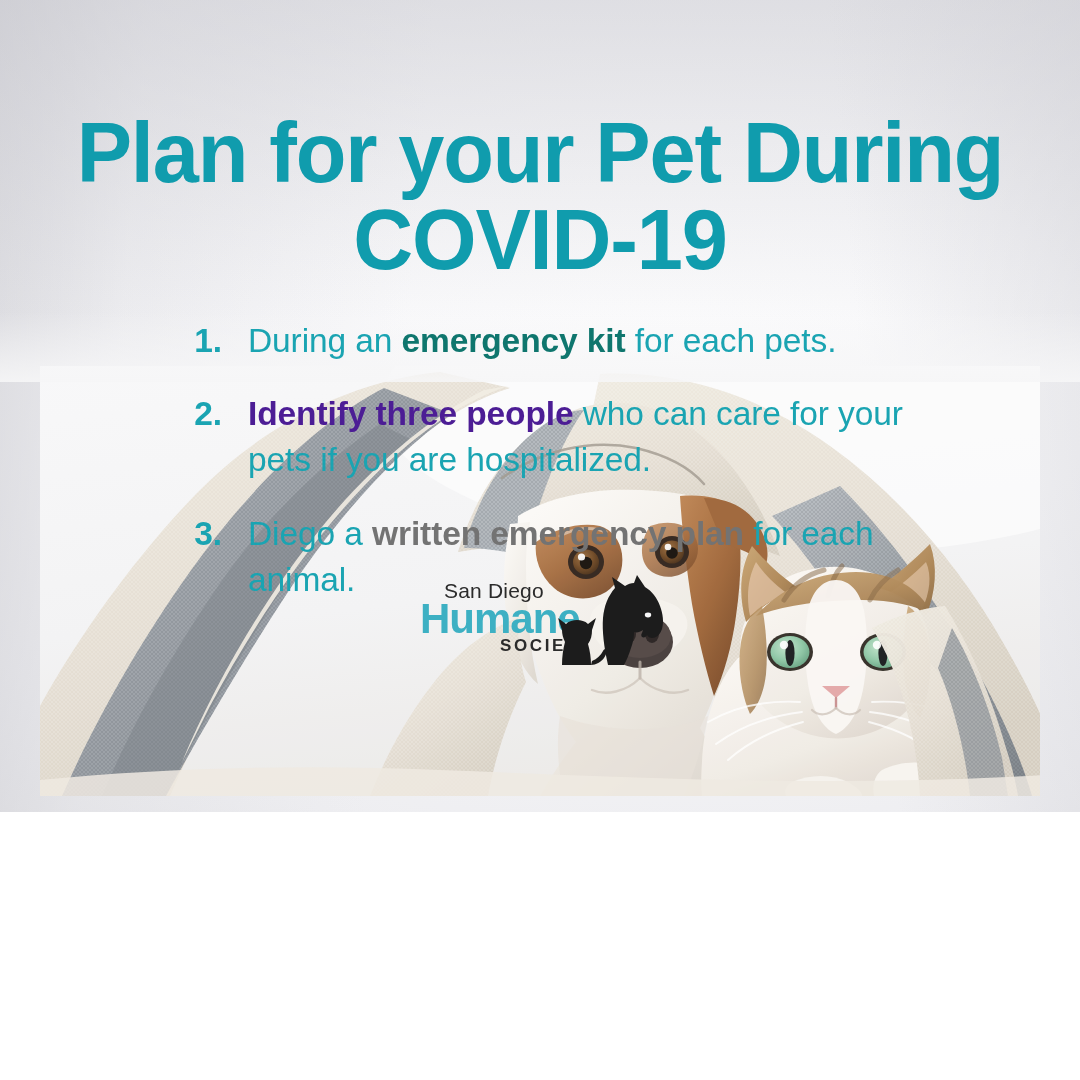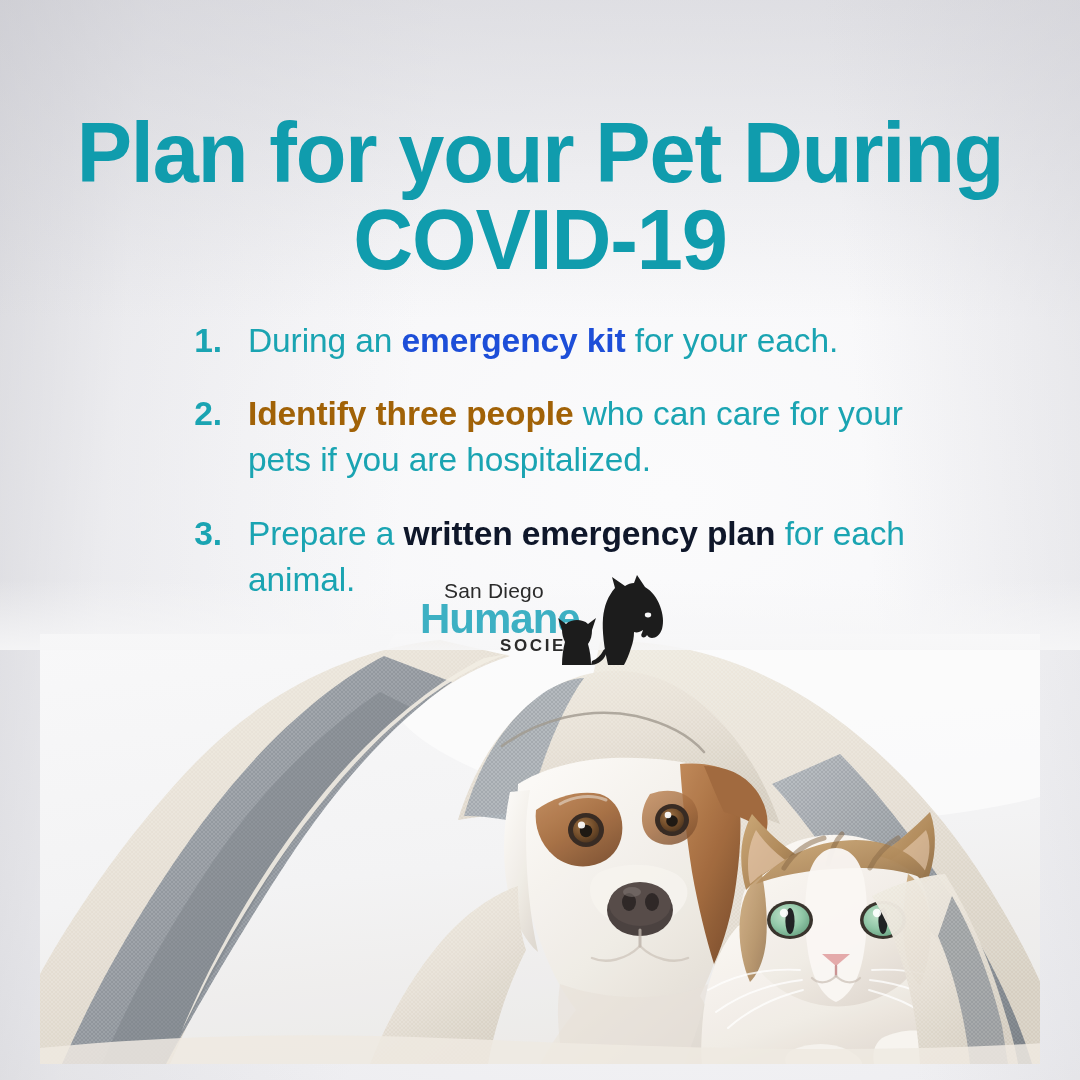--- a/index.html
+++ b/index.html
@@ -8,21 +8,21 @@
     padding: 0;
     background: #ffffff;
   }
   body {
     font-family: "Liberation Sans", sans-serif;
   }
 
   #poster {
     position: relative;
     width: 1080px;
-    height: 1080px;
+    height: 812px;
     overflow: hidden;
     background: #f2f2f4;
   }
 
   
   .bg-base {
     position: absolute;
     inset: 0;
     background:
       radial-gradient(125% 95% at 62% 46%, #fbfbfc 0%, #f7f7f9 32%, #eeeef1 62%, #e2e2e5 88%, #dcdcdf 100%);
@@ -145,29 +145,29 @@
   <div class="bg-right-shade"></div>
 
   <h1 class="headline" style="color: rgb(16, 156, 173);">
     <span class="l1">Plan for your Pet During</span>
     <span class="l2">COVID-19</span>
   </h1>
 
   <ol class="steps" id="steps-list" style="color: rgb(26, 164, 178);">
       <li class="step">
         <span class="num" style="color: rgb(26, 164, 178);">1.</span>
-        <span class="body"><span>During an </span><b style="color: #1d4ed8;">emergency kit</b><span> for your each.</span></span>
+        <span class="body"><span>During an </span><b style="color: #0f766e;">emergency kit</b><span> for each pets.</span></span>
       </li>
       <li class="step">
         <span class="num" style="color: rgb(26, 164, 178);">2.</span>
-        <span class="body"><b style="color: #a16207;">Identify three people</b><span> who can care for your pets if you are hospitalized.</span></span>
+        <span class="body"><b style="color: #4c1d95;">Identify three people</b><span> who can care for your pets if you are hospitalized.</span></span>
       </li>
       <li class="step">
         <span class="num" style="color: rgb(26, 164, 178);">3.</span>
-        <span class="body"><span>Prepare a </span><b style="color: #0f172a;">written emergency plan</b><span> for each animal.</span></span>
+        <span class="body"><span>Diego a </span><b style="color: #737373;">written emergency plan</b><span> for each animal.</span></span>
       </li>
     </ol>
 
   <div class="logo">
     <svg viewBox="0 0 256 92" xmlns="http://www.w3.org/2000/svg" aria-hidden="true">
 
       <text id="logo-top-text" x="32" y="23" font-family="Liberation Sans, sans-serif" font-size="21" font-weight="400" fill="#2b2b2b" letter-spacing="0.2">San Diego</text>
 
       <text id="logo-main-text" x="8" y="58" font-family="Liberation Sans, sans-serif" font-size="42" font-weight="700" fill="#3db0c3" letter-spacing="-1">Humane</text>
 

